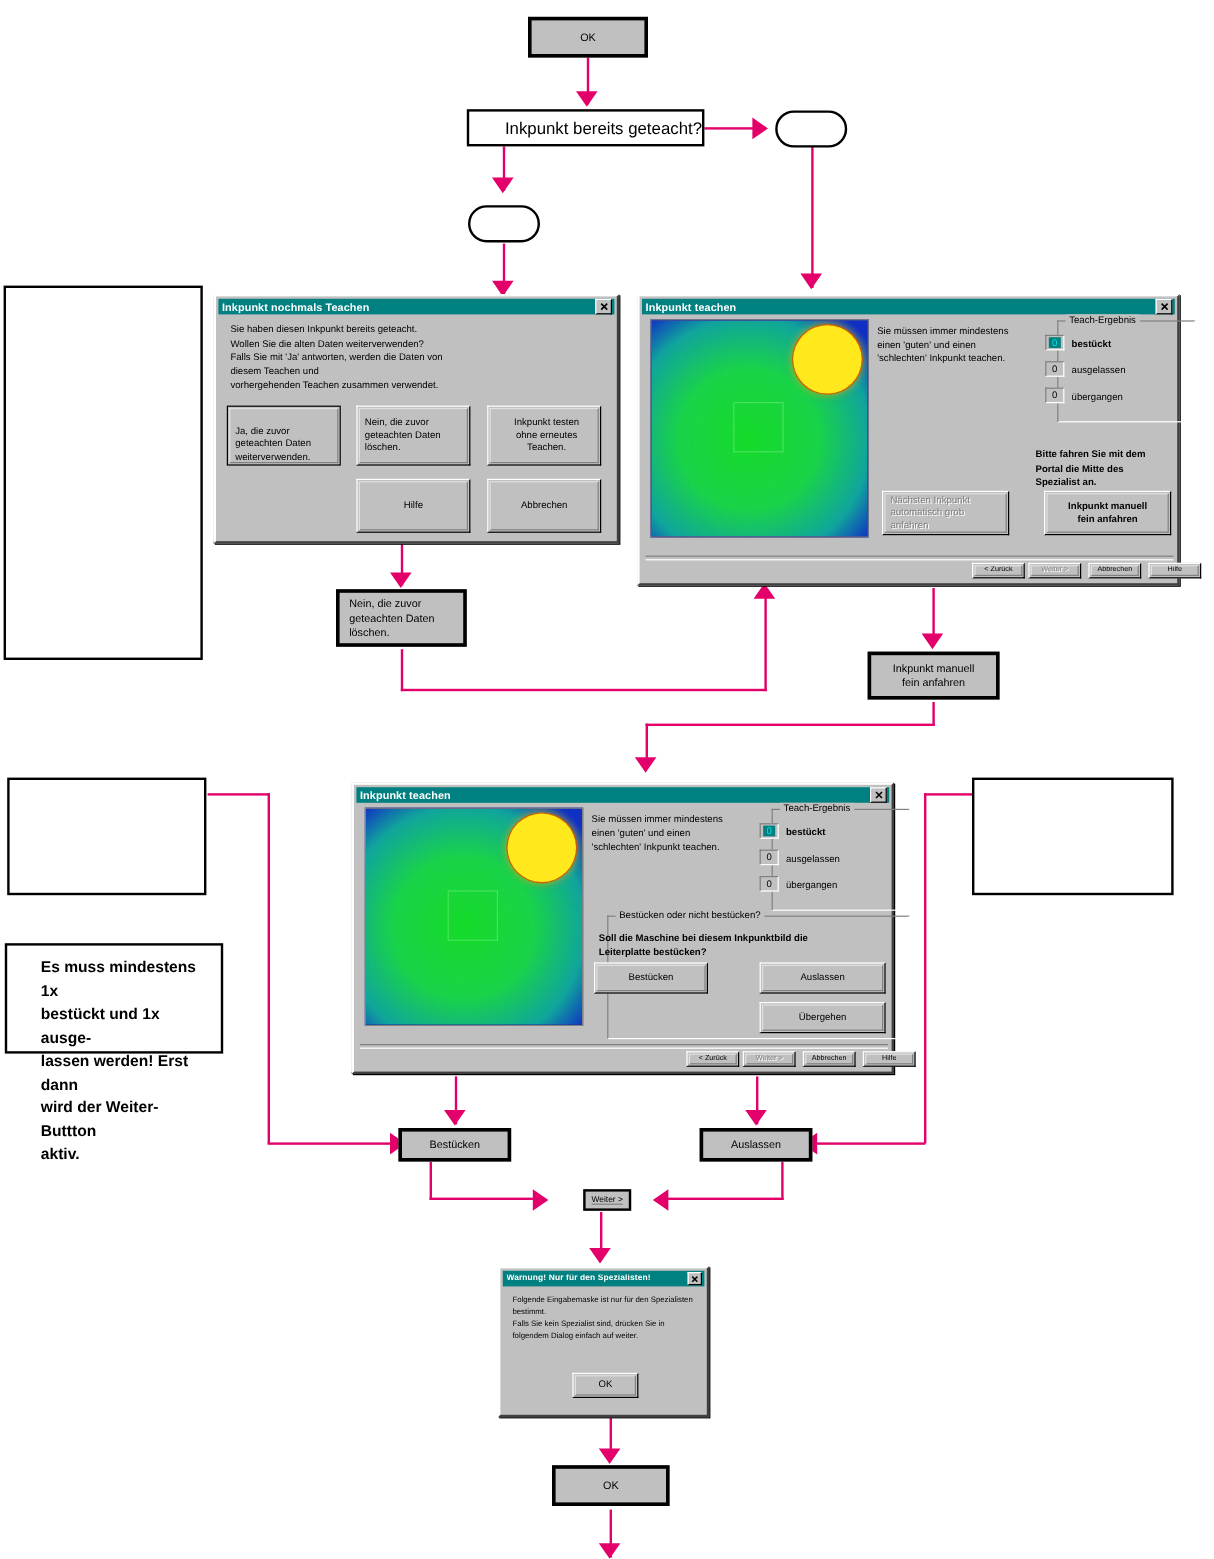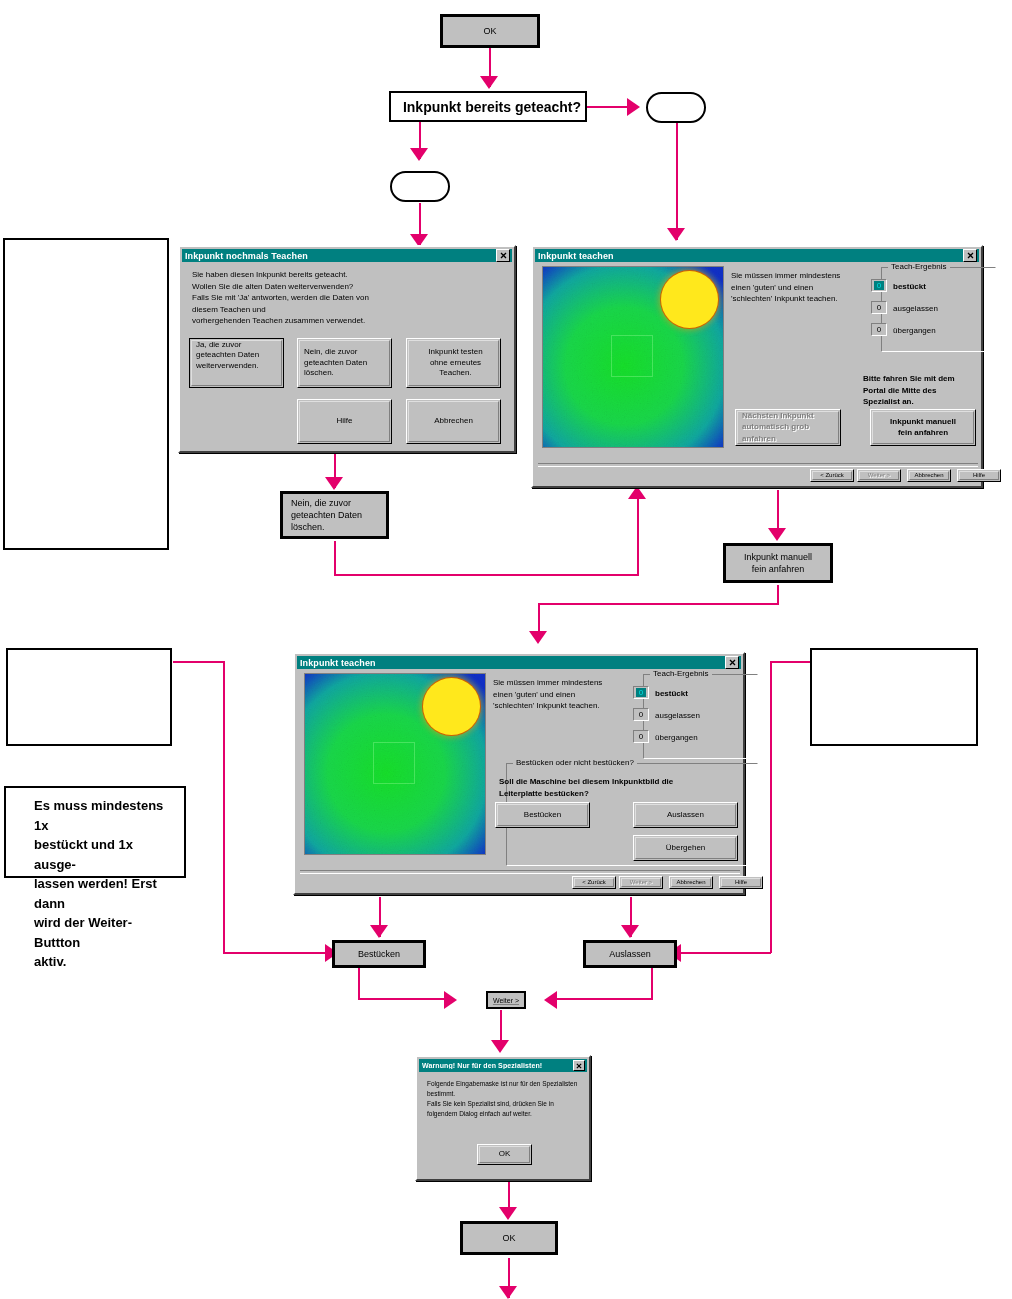--- a/index.html
+++ b/index.html
@@ -15,22 +15,22 @@
   .fc-box.left{justify-content:flex-start;text-align:left;padding-left:8px;}
   .fc-white{
     position:absolute;background:#fff;border:2px solid #000;box-sizing:border-box;
   }
   .fc-note{
     position:absolute;background:#fff;border:2px solid #000;box-sizing:border-box;
     font-size:13px;font-weight:bold;line-height:1.5;padding:8px 8px 4px 8px;color:#000;
   }
   .fc-decision{
     position:absolute;background:#fff;border:2px solid #000;box-sizing:border-box;
-    display:flex;align-items:center;justify-content:center;padding-left:8px;
-    font-size:14px;font-weight:bold;color:#000;
+    display:flex;align-items:center;justify-content:flex-end;padding-left:8px;
+    font-size:14px;font-weight:normal;color:#000;
   }
   .fc-round{
     position:absolute;background:#fff;border:2px solid #000;border-radius:999px;
     box-sizing:border-box;
   }
   .fc-wbtn{
     position:absolute;background:#c0c0c0;border:2px solid #000;box-sizing:border-box;
     display:flex;align-items:center;justify-content:center;font-size:7px;color:#000;
   }
 
@@ -233,21 +233,21 @@
   </div>
 
   <div class="stxt" style="left:12px;top:22px;width:310px;">
     <div>Sie haben diesen Inkpunkt bereits geteacht.</div>
     <div>Wollen Sie die alten Daten weiterverwenden?</div>
     <div>Falls Sie mit 'Ja' antworten, werden die Daten von</div>
     <div>diesem Teachen und</div>
     <div>vorhergehenden Teachen zusammen verwendet.</div>
   </div>
 
-  <div class="btn lft def" style="left:9px;top:91px;width:95px;height:50px;flex-direction:column;align-items:flex-start;justify-content:flex-start;">
+  <div class="btn lft def" style="left:9px;top:91px;width:95px;height:50px;flex-direction:column;align-items:flex-start;justify-content:flex-end;">
     <span class="inner"></span>
     <div>Ja, die zuvor</div>
     <div>geteachten Daten</div>
     <div>weiterverwenden.</div>
   </div>
 
   <div class="btn lft" style="left:117px;top:91px;width:95px;height:50px;flex-direction:column;align-items:flex-start;justify-content:center;">
     <span class="inner"></span>
     <div>Nein, die zuvor</div>
     <div>geteachten Daten</div>
@@ -329,21 +329,21 @@
     <span>0</span>
   </div>
   <div class="stxt" style="left:360px;top:78px;">übergangen</div>
 
   <div class="stxt b" style="left:330px;top:126px;width:110px;">
     <div>Bitte fahren Sie mit dem</div>
     <div>Portal die Mitte des</div>
     <div>Spezialist an.</div>
   </div>
 
-  <div class="btn lft disabled" style="left:202px;top:162px;width:106px;height:37px;flex-direction:column;align-items:flex-start;justify-content:space-between;font-weight:bold;">
+  <div class="btn lft disabled" style="left:202px;top:162px;width:106px;height:37px;flex-direction:column;align-items:flex-start;justify-content:center;">
     <span class="inner"></span>
     <div>Nächsten Inkpunkt</div>
     <div>automatisch grob</div>
     <div>anfahren</div>
   </div>
 
   <div class="btn" style="left:337px;top:162px;width:106px;height:37px;flex-direction:column;">
     <span class="inner"></span>
     <div class="b" style="font-weight:bold">Inkpunkt manuell</div>
     <div class="b" style="font-weight:bold">fein anfahren</div>

